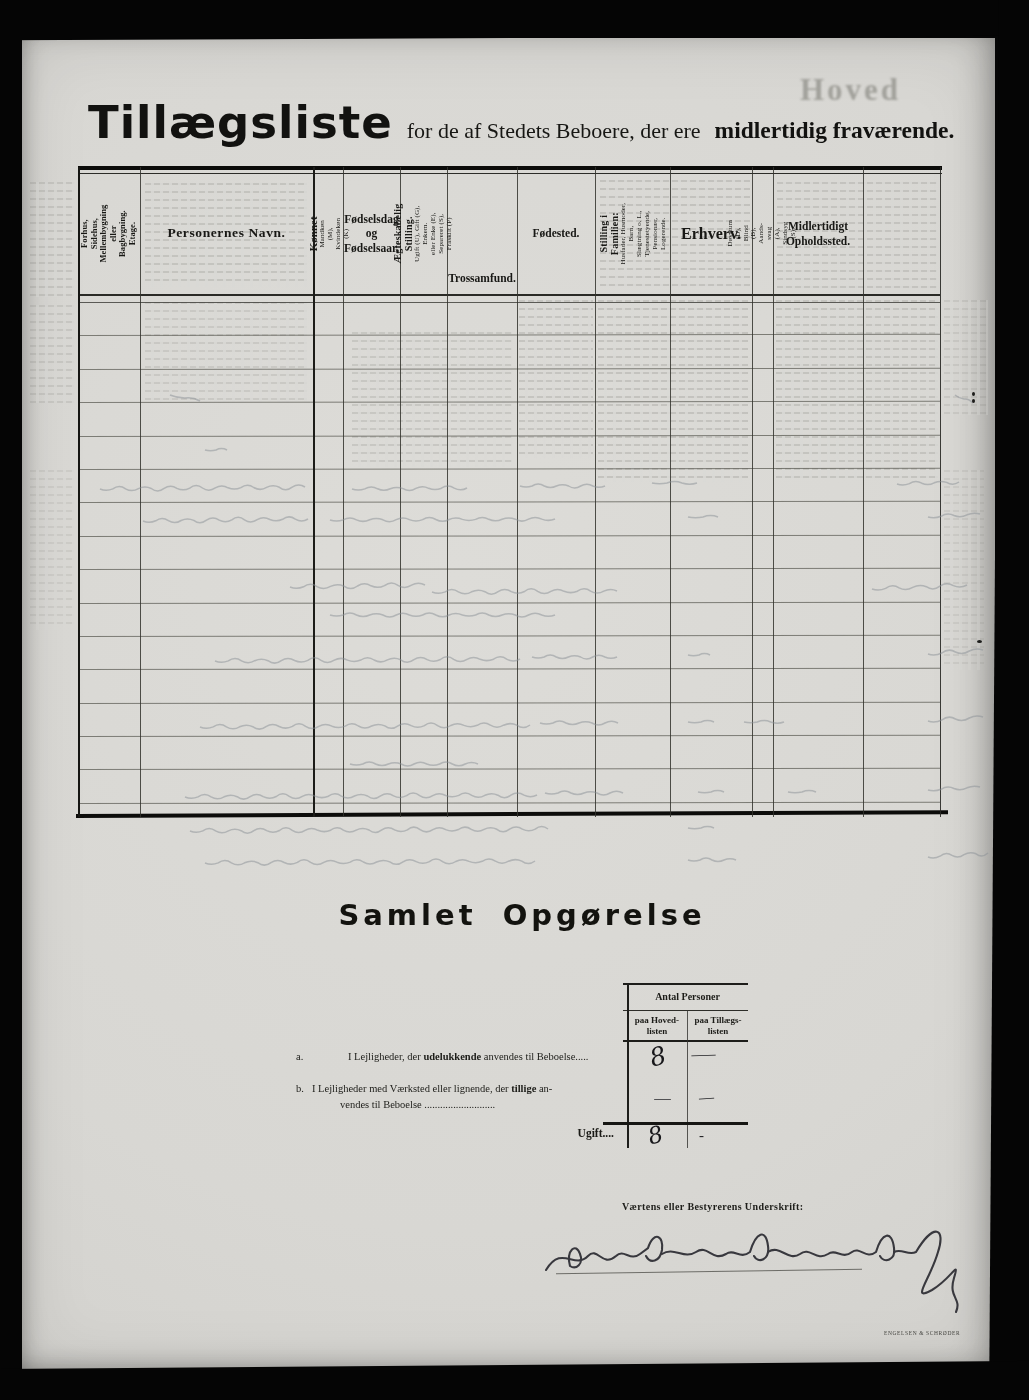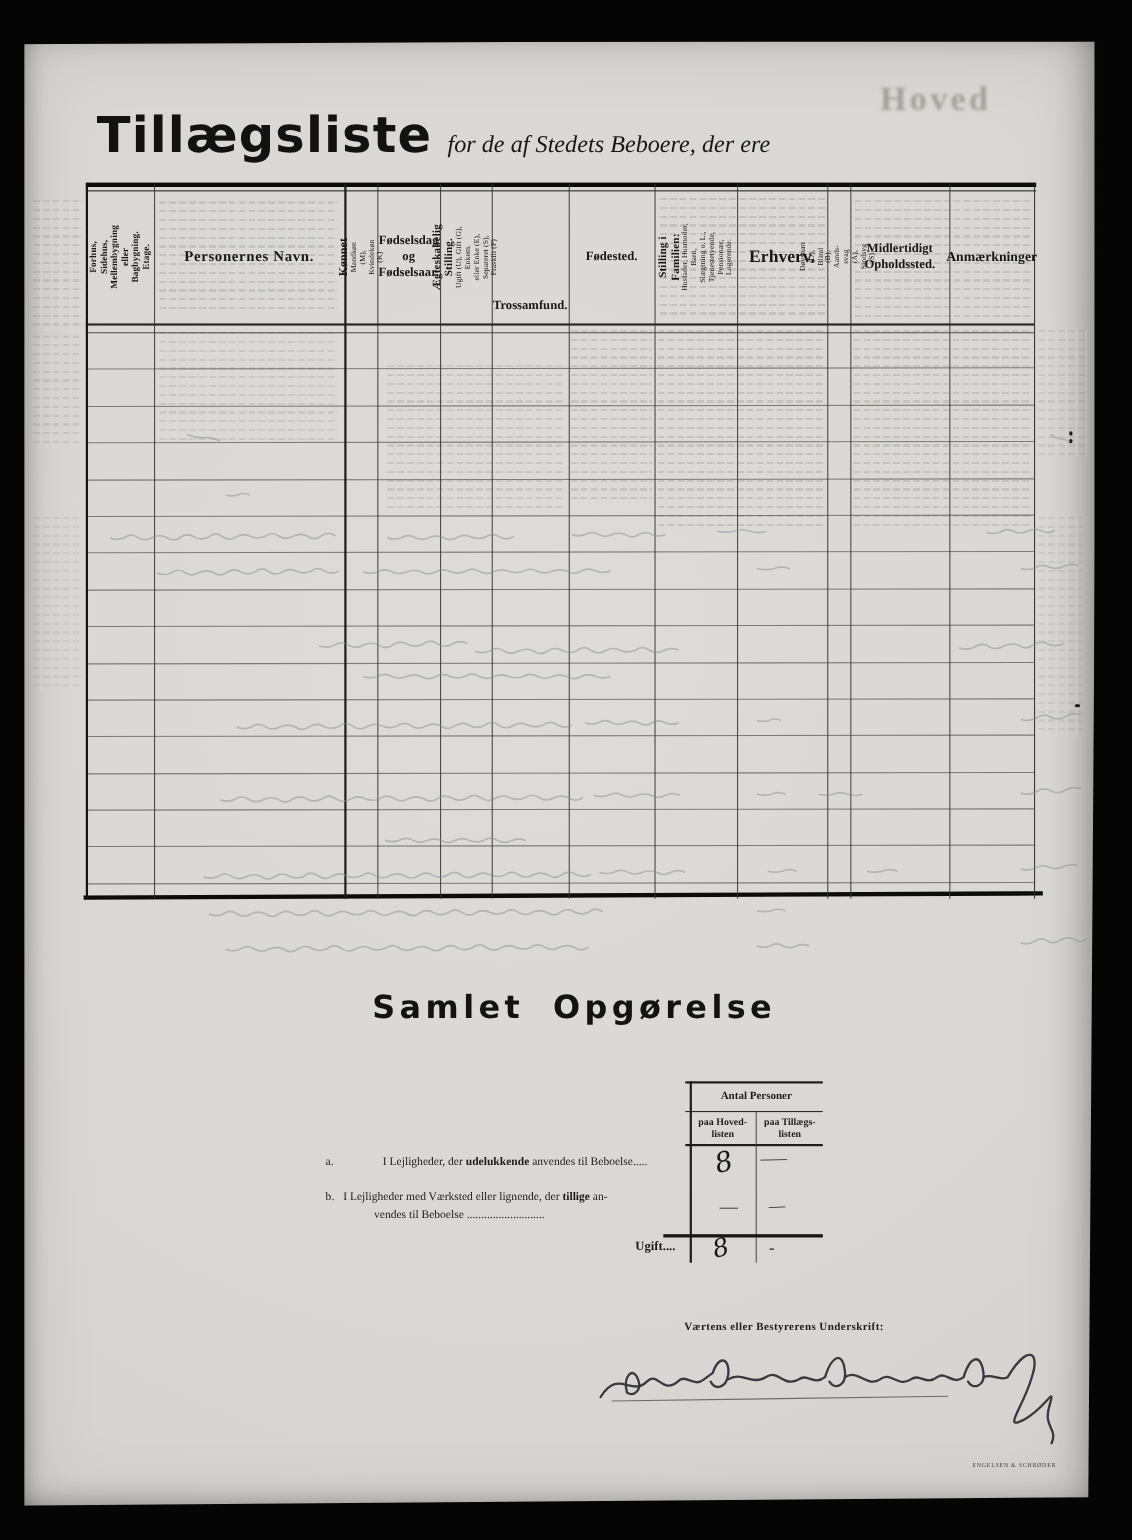--- a/index.html
+++ b/index.html
@@ -16,21 +16,21 @@
   .band-bottom{left:-12px;top:1369px;width:1053px;height:44px;transform:rotate(-.45deg);transform-origin:left center;}
 
   .ghost-hoved{position:absolute;left:800px;top:72px;font-weight:bold;font-size:31px;letter-spacing:3px;
         color:rgba(118,118,112,.55);filter:blur(1.3px);}
   .ghostblock{position:absolute;opacity:.5;filter:blur(.7px);
         background-image:repeating-linear-gradient(90deg, transparent 0 6px, rgba(216,216,213,.85) 6px 9px),
                          repeating-linear-gradient(180deg, rgba(108,108,102,.38) 0 2px, transparent 2px 8px);}
 
   .title-row{position:absolute;left:88px;top:96px;width:880px;display:flex;align-items:baseline;gap:14px;white-space:nowrap;}
   .t-main{font-family:"DejaVu Sans", sans-serif;font-weight:bold;font-size:45px;letter-spacing:1px;color:#121210;}
-  .t-mid{font-size:22px;color:#171714;font-style:italic;}
+  .t-mid{font-size:22px;color:#171714;}
   .t-bold{font-size:23.5px;font-weight:bold;color:#121210;}
   .hc{position:absolute;top:175px;height:117px;display:flex;align-items:center;justify-content:center;
       text-align:center;line-height:1.22;color:#181815;}
   .hc .big{font-weight:bold;font-size:11.5px;display:block;}
   .hc .big2{font-weight:bold;font-size:13.5px;letter-spacing:.6px;display:block;}
   .rotbox{transform:rotate(-90deg);width:118px;line-height:1.12;}
   .rotbox .main{font-weight:bold;font-size:10px;display:block;letter-spacing:.2px;}
   .rotbox .sub{font-size:7px;display:block;letter-spacing:.1px;}
   .rotbox .mainbig{font-weight:bold;font-size:11px;display:block;}
 
@@ -70,20 +70,21 @@
       <div class="ghostblock" style="left: 30px; top: 305px; width: 44px; height: 98px; opacity: 0.4;"></div>
       <div class="ghostblock" style="left: 944px; top: 300px; width: 44px; height: 115px; opacity: 0.35;"></div>
       <div class="ghostblock" style="left: 944px; top: 470px; width: 40px; height: 200px; opacity: 0.3;"></div>
       <div class="ghostblock" style="left: 30px; top: 470px; width: 44px; height: 160px; opacity: 0.3;"></div>
     </div>
   <div class="ghost-hoved">Hoved</div>
 
   <div class="title-row">
     <span class="t-main">Tillægsliste</span>
     <span class="t-mid">for de af Stedets Beboere, der ere</span>
+    <span class="t-bold">midlertidig fraværende.</span>
   </div>
 
   <div id="gridlines">
       <div style="position: absolute; left: 78px; top: 166px; width: 864px; height: 3.5px; background: rgb(11, 11, 9);"></div>
       <div style="position: absolute; left: 78px; top: 172.5px; width: 864px; height: 1.2px; background: rgb(44, 44, 40);"></div>
       <div style="position: absolute; left: 78px; top: 294px; width: 862px; height: 1.6px; background: rgb(42, 42, 38);"></div>
       <div style="position: absolute; left: 78px; top: 301.5px; width: 862px; height: 1px; background: rgba(58, 58, 52, 0.8);"></div>
       <div style="position: absolute; left: 79px; top: 335px; width: 861px; height: 1px; background: rgba(66, 66, 58, 0.62); transform: rotate(-0.08deg); transform-origin: left center;"></div>
       <div style="position: absolute; left: 79px; top: 369px; width: 861px; height: 1px; background: rgba(66, 66, 58, 0.62); transform: rotate(-0.08deg); transform-origin: left center;"></div>
       <div style="position: absolute; left: 79px; top: 402px; width: 861px; height: 1px; background: rgba(66, 66, 58, 0.62); transform: rotate(-0.08deg); transform-origin: left center;"></div>
@@ -168,23 +169,20 @@
     <div class="rotbox" style="width:116px">
       <span class="sub">Døvstum (D), Blind (B), Aands-</span>
       <span class="sub">svag (A), Sindsyg (S).</span>
     </div>
   </div>
   <div class="hc" style="left:774px;width:88px;">
     <div>
       <span class="big">Midlertidigt</span>
       <span class="big">Opholdssted.</span>
     </div>
-  </div>
-  <div class="hc" style="left:864px;width:75px;">
-    <span class="big" style="font-size:12.5px">Anmærkninger</span>
   </div>
 
   <svg class="pencil" id="pencil" width="1029" height="1400">
       <path d="M100 489 Q106.4 491.7 112.8 488.9 Q119.2 484.1 125.6 488.8 Q132.0 492.5 138.4 488.6 Q144.8 485.5 151.3 488.5 Q157.7 493.4 164.1 488.4 Q170.5 484.2 176.9 488.3 Q183.3 491.5 189.7 488.1 Q196.1 482.8 202.5 488.0 Q208.9 492.4 215.3 487.9 Q221.7 484.2 228.1 487.8 Q234.5 490.4 240.9 487.6 Q247.3 482.9 253.8 487.5 Q260.2 491.3 266.6 487.4 Q273.0 484.3 279.4 487.3 Q285.8 492.2 292.2 487.1 Q298.6 482.9 305.0 487.0" fill="none" stroke="#8a9096" stroke-width="1.5" opacity="0.5"></path>
       <path d="M352 489 Q358.4 491.1 364.8 488.9 Q371.2 485.1 377.6 488.8 Q383.9 491.8 390.3 488.7 Q396.7 486.2 403.1 488.6 Q409.5 492.5 415.9 488.4 Q422.3 485.1 428.7 488.3 Q435.1 490.9 441.4 488.2 Q447.8 484.0 454.2 488.1 Q460.6 491.6 467.0 488.0" fill="none" stroke="#8a9096" stroke-width="1.5" opacity="0.5"></path>
       <path d="M520 486 Q526.1 488.2 532.1 486.0 Q538.2 482.2 544.3 486.0 Q550.4 489.1 556.4 486.0 Q562.5 483.6 568.6 486.0 Q574.6 490.0 580.7 486.0 Q586.8 482.7 592.9 486.0 Q598.9 488.6 605.0 486.0" fill="none" stroke="#8a9096" stroke-width="1.5" opacity="0.5"></path>
       <path d="M652 483 Q659.5 484.6 667.0 483.0 Q674.5 480.2 682.0 483.0 Q689.5 485.3 697.0 483.0" fill="none" stroke="#8a9096" stroke-width="1.5" opacity="0.5"></path>
       <path d="M897 484 Q903.2 486.0 909.4 483.6 Q915.6 479.6 921.8 483.2 Q928.0 486.1 934.2 482.8 Q940.4 480.2 946.6 482.4 Q952.8 486.2 959.0 482.0" fill="none" stroke="#8a9096" stroke-width="1.5" opacity="0.5"></path>
       <path d="M143 521 Q149.3 523.7 155.7 520.8 Q162.0 516.1 168.4 520.7 Q174.7 524.5 181.1 520.5 Q187.4 517.4 193.8 520.4 Q200.1 525.3 206.5 520.2 Q212.8 516.0 219.2 520.1 Q225.5 523.3 231.8 519.9 Q238.2 514.6 244.5 519.8 Q250.9 524.1 257.2 519.6 Q263.6 516.0 269.9 519.5 Q276.3 522.1 282.6 519.3 Q289.0 514.5 295.3 519.2 Q301.7 522.9 308.0 519.0" fill="none" stroke="#8a9096" stroke-width="1.5" opacity="0.5"></path>
       <path d="M330 520 Q336.6 522.2 343.2 519.9 Q349.9 516.2 356.5 519.9 Q363.1 522.9 369.7 519.8 Q376.3 517.4 382.9 519.8 Q389.6 523.7 396.2 519.7 Q402.8 516.4 409.4 519.6 Q416.0 522.3 422.6 519.6 Q429.3 515.4 435.9 519.5 Q442.5 523.0 449.1 519.5 Q455.7 516.6 462.4 519.4 Q469.0 521.6 475.6 519.4 Q482.2 515.6 488.8 519.3 Q495.4 522.4 502.1 519.2 Q508.7 516.8 515.3 519.2 Q521.9 523.1 528.5 519.1 Q535.1 515.8 541.8 519.1 Q548.4 521.7 555.0 519.0" fill="none" stroke="#8a9096" stroke-width="1.5" opacity="0.5"></path>

